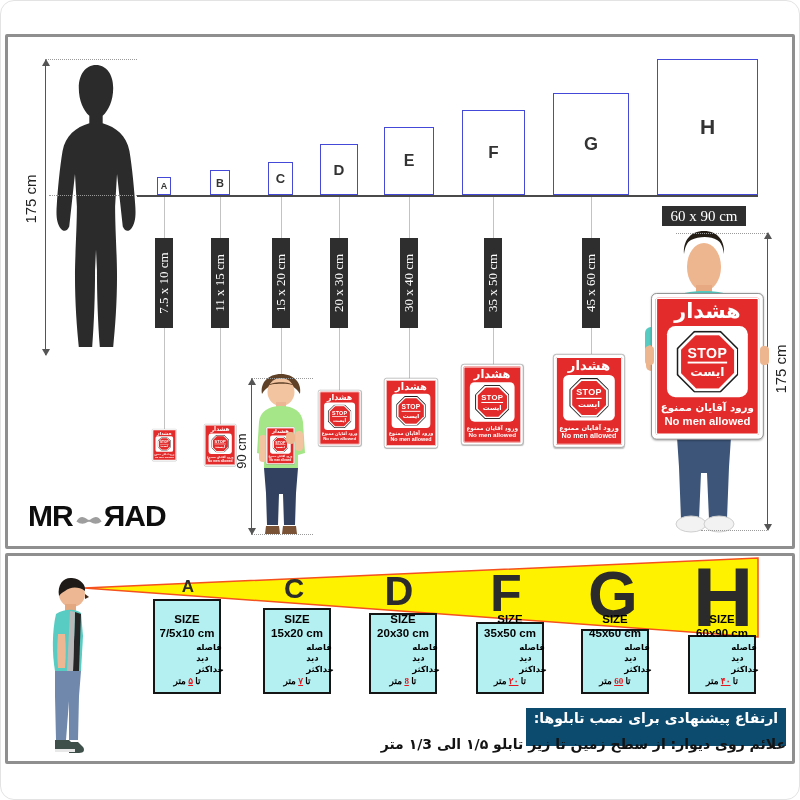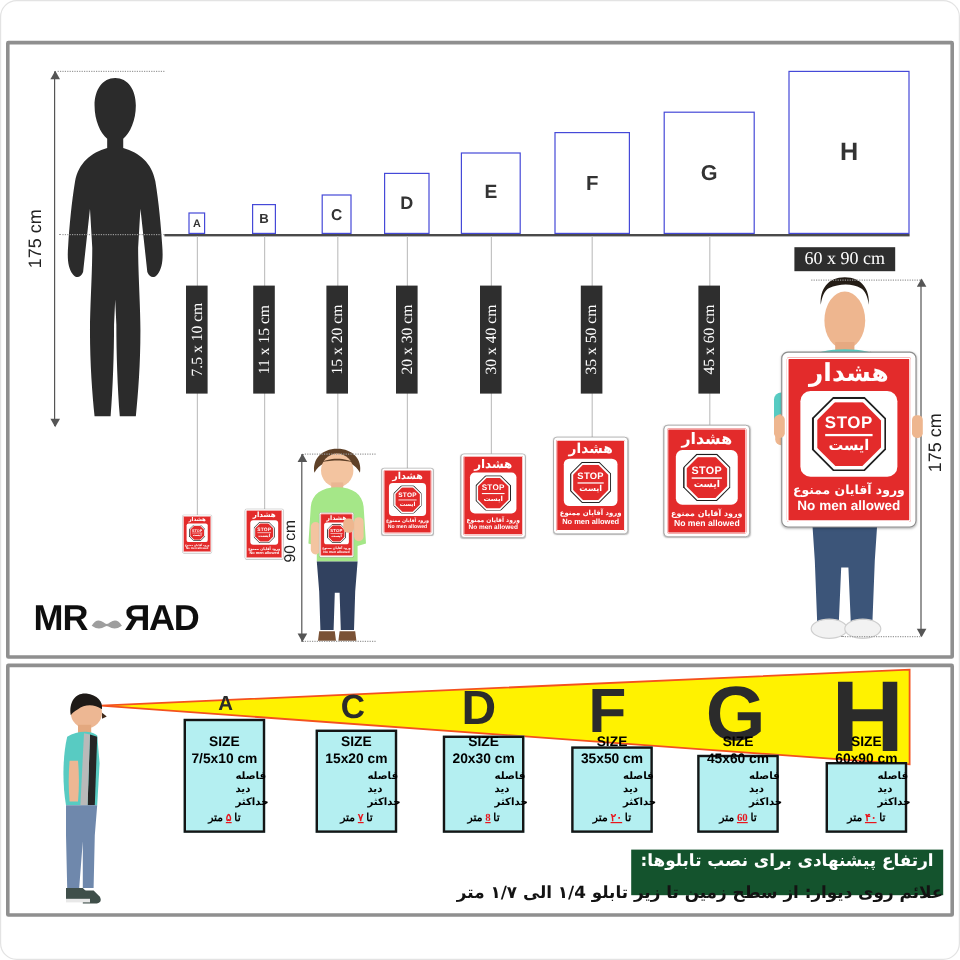--- a/index.html
+++ b/index.html
@@ -54,21 +54,21 @@
   .logo .mo{margin:12px 1px 0 2px;}
 
   
   .blet{position:absolute;transform:translate(-50%,-50%);font-weight:bold;color:#2b2b2b;}
   .cbox{position:absolute;width:68px;background:#b4eff1;border:2px solid #151515;display:flex;
         flex-direction:column;justify-content:flex-end;align-items:center;padding-bottom:5px;box-sizing:border-box;}
   .c-size,.c-val{font-weight:bold;font-size:11.5px;color:#000;line-height:14px;}
   .c-fa{font-family:"DejaVu Sans",sans-serif;font-size:8.5px;font-weight:bold;margin-top:2px;line-height:11px;margin-left:46px;}
   .c-dist{font-family:Liberation Serif, serif;font-size:9px;font-weight:bold;direction:rtl;line-height:12px;}
   .c-num{color:#e8151d;text-decoration:underline;}
-  .banner{position:absolute;right:13px;top:707px;background:#14532d;color:#fff;
+  .banner{position:absolute;right:13px;top:707px;background:#0c4a6e;color:#fff;
         font-family:"DejaVu Sans",sans-serif;font-weight:bold;font-size:14px;padding:2px 8px 20px;direction:rtl;}
   .note{position:absolute;right:13px;top:735px;color:#131313;font-family:"DejaVu Sans",sans-serif;
         font-weight:bold;font-size:14px;direction:rtl;}
   svg{display:block;}
 </style>
 </head>
 <body>
 
 <div class="canvas">
 
@@ -398,14 +398,14 @@
     <div class="c-dist"><span>تا</span> <span class="c-num">60</span> <span>متر</span></div>
   </div>
   <div class="cbox" style="left:687px;top:634px;height:59px;">
     <div class="c-size">SIZE</div>
     <div class="c-val">60x90 cm</div>
     <div class="c-fa">فاصله دید حداکثر</div>
     <div class="c-dist"><span>تا</span> <span class="c-num">۴۰</span> <span>متر</span></div>
   </div>
 
   <div class="banner">ارتفاع پیشنهادی برای نصب تابلوها:</div>
-  <div class="note">علائم روی دیوار: از سطح زمین تا زیر تابلو ۱/4 الی ۱/۷ متر</div>
+  <div class="note">علائم روی دیوار: از سطح زمین تا زیر تابلو ۱/۵ الی ۱/3 متر</div>
 </div>
 
 </body></html>

